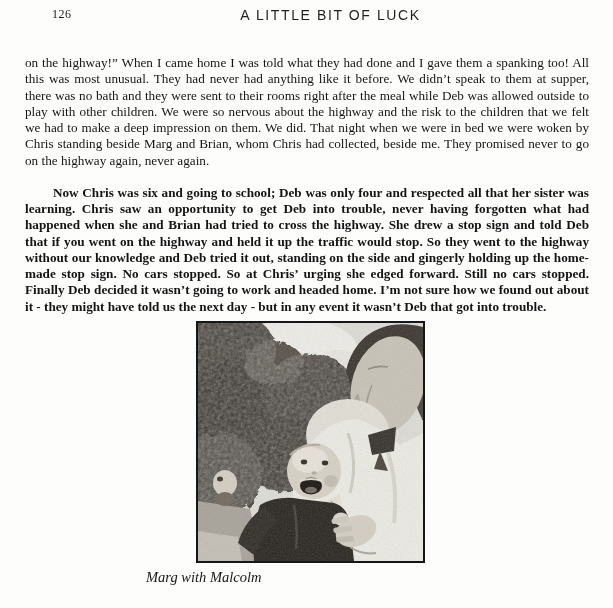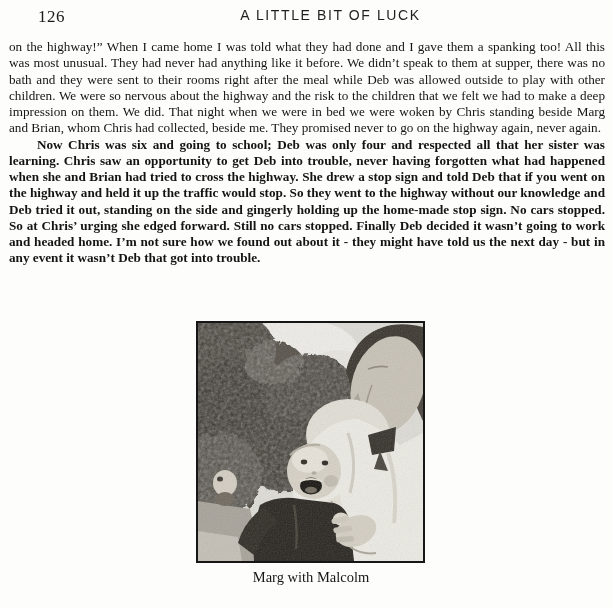--- a/index.html
+++ b/index.html
@@ -10,22 +10,22 @@
     color: #1b1b1b;
     overflow: hidden;
   }
   .page {
     position: relative;
     width: 613px; height: 608px;
     background: #fdfdfc;
   }
   .page-number {
     position: absolute;
-    left: 38px; top: 7px;
-    font-size: 17px;
+    left: 52px; top: 7px;
+    font-size: 12px;
     letter-spacing: 0.5px;
   }
   .running-header {
     position: absolute;
     left: 0; top: 7px; width: 613px;
     text-align: center;
     font-family: "Liberation Sans", sans-serif;
     font-size: 14px;
     letter-spacing: 1.6px;
     color: #1f1f1f;
@@ -33,39 +33,39 @@
   }
   .body-text {
     position: absolute;
     left: 9px; top: 39px;
     width: 596px;
     font-size: 13.2px;
     line-height: 16.25px;
     text-align: justify;
     color: #141414;
   }
-  .body-text p { margin: 0; }
+  .body-text p { margin: 16px; }
   .body-text p.indented { text-indent: 28px; font-weight: bold; }
   .figure {
     position: absolute;
     left: 196px; top: 321px;
     width: 229px;
   }
   .photo-frame {
     width: 229px; height: 242px;
     box-sizing: border-box;
     border: 2px solid #161616;
     background: #dddbd5;
   }
   .photo-frame svg { display: block; }
   .caption {
     position: absolute;
     left: 146px; top: 569px;
     width: 330px;
-    text-align: center;
+    font-style: italic;
     font-size: 14.5px;
     color: #161616;
   }
 </style>
 </head>
 <body>
 
 <div class="page">
 
   <div class="page-number">126</div>

